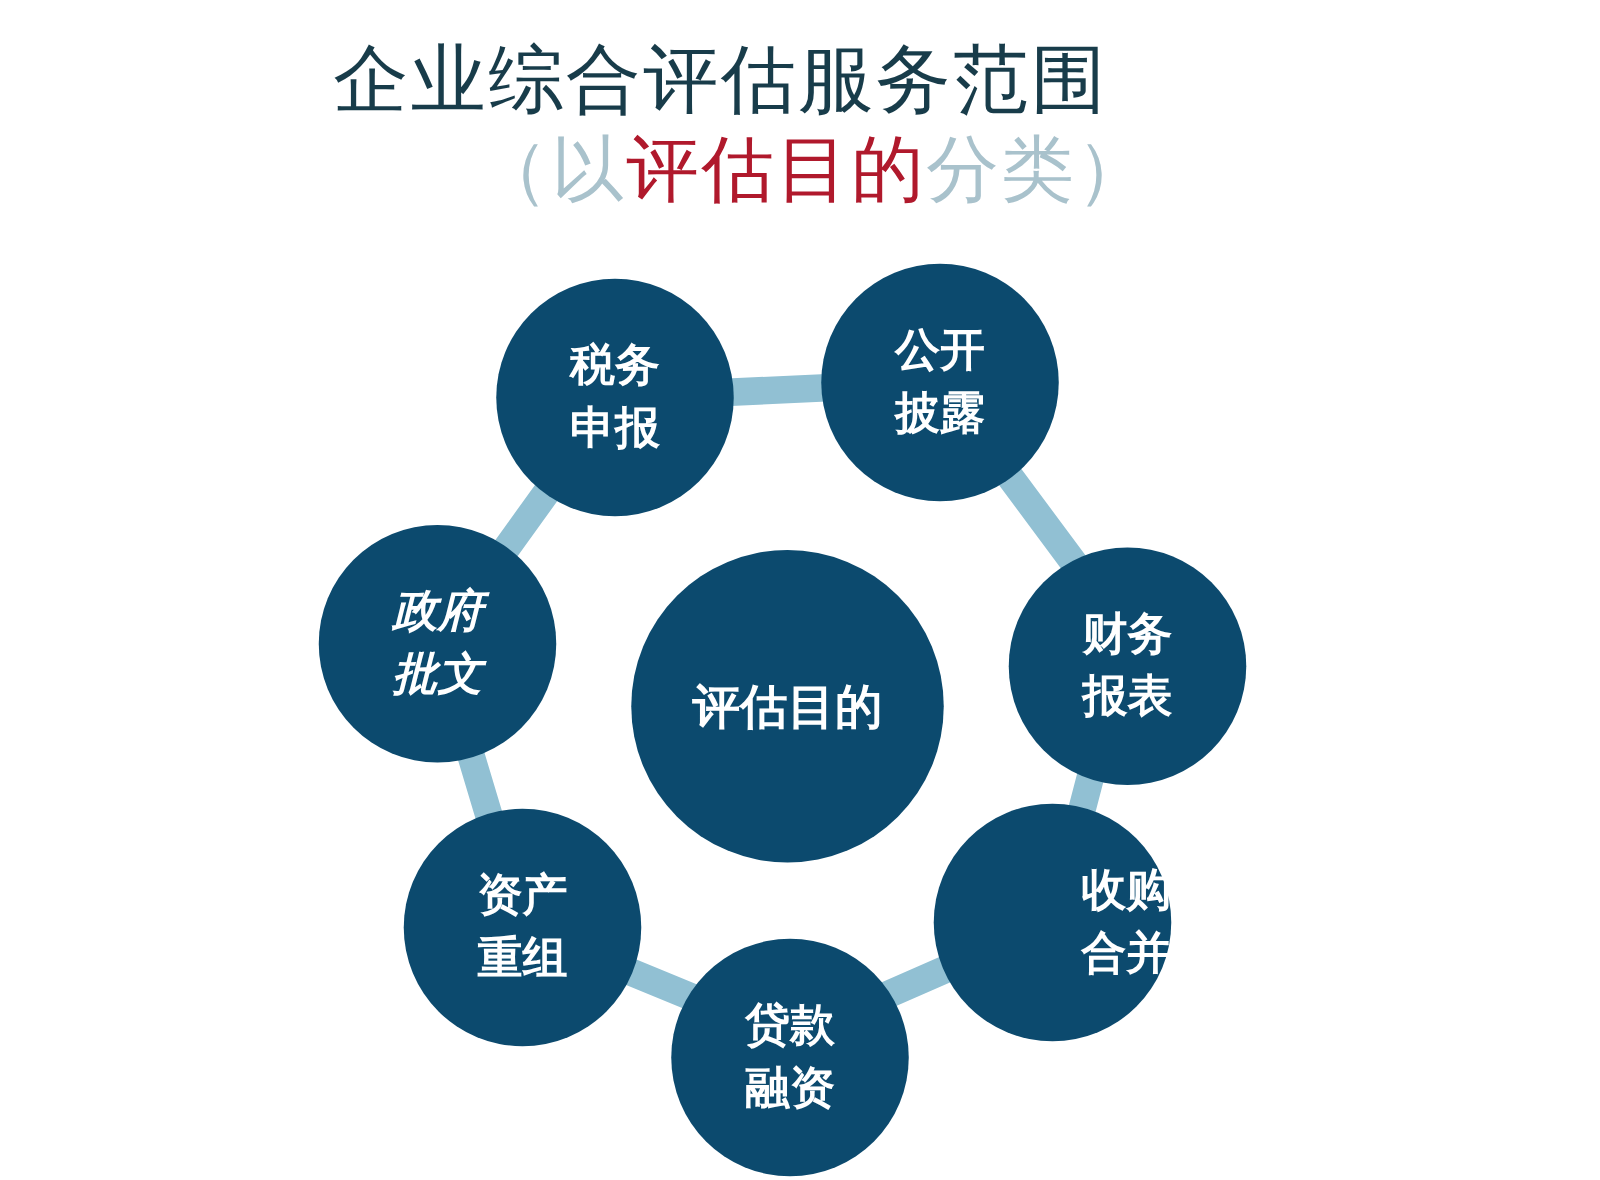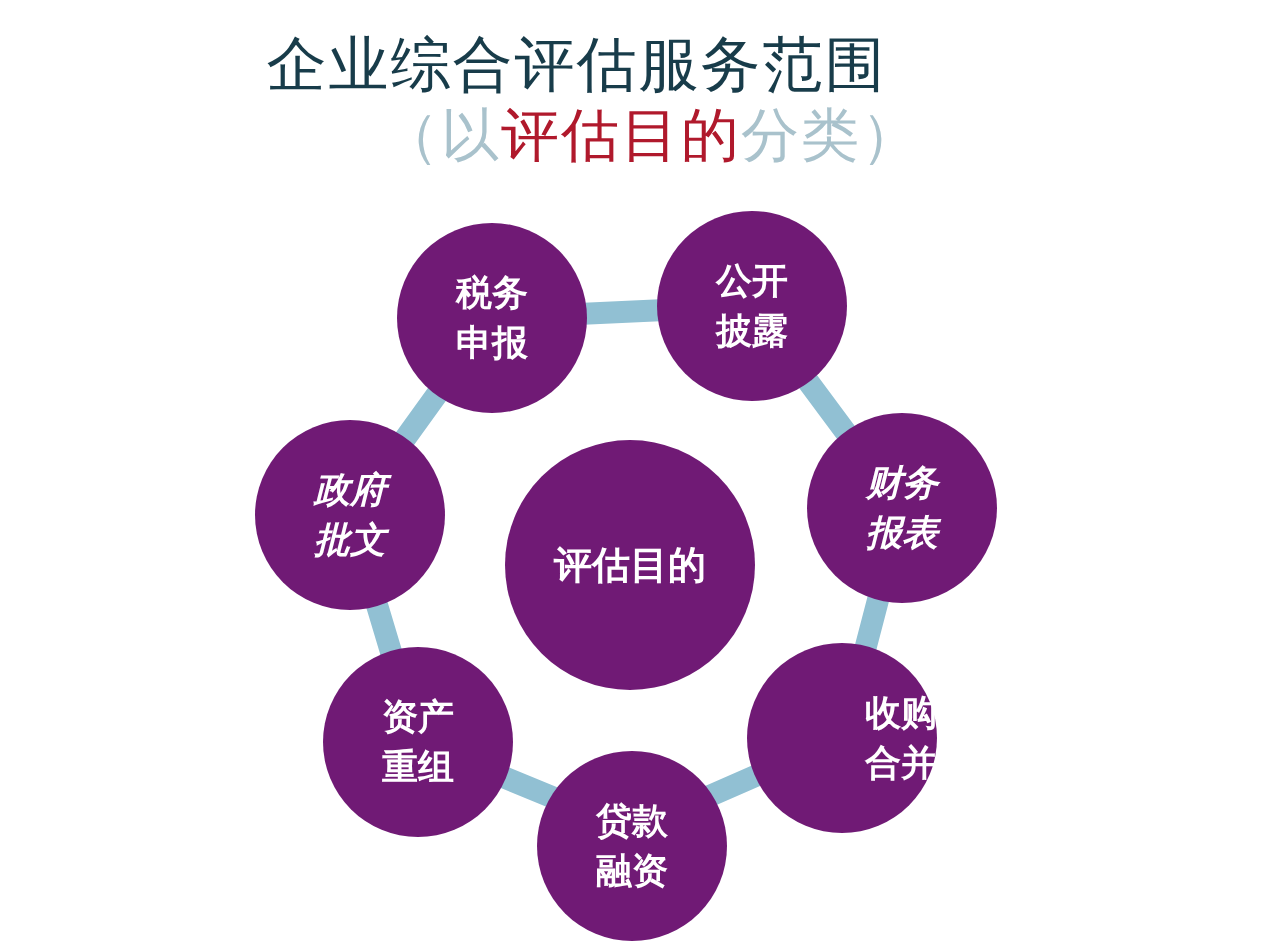--- a/index.html
+++ b/index.html
@@ -4,21 +4,21 @@
 <style>
   html, body { margin:0; padding:0; background:#ffffff; }
   body { width:1280px; height:944px; position:relative; overflow:hidden;
          font-family:"DejaVu Sans", "Liberation Sans", sans-serif; }
   .title { position:absolute; left:0; width:1153px; text-align:center;
            top:28px; font-size:60px; color:#183c4a; letter-spacing:2px; line-height:72px; }
   .subtitle { position:absolute; left:0; width:1280px; text-align:center;
               top:100px; font-size:58px; color:#a9c2cc; line-height:70px; letter-spacing:2px;margin-left:11px; }
   .subtitle .hl { color:#b0192c; }
   svg.ring { position:absolute; left:0; top:0; }
-  .node { position:absolute; border-radius:50%; background:#701a75;
+  .node { position:absolute; border-radius:50%; background:#0c4a6e;
           display:flex; align-items:center; justify-content:center;
           color:#ffffff; font-weight:bold; text-align:center; }
   .node span { display:block; }
   .sat { width:190px; height:190px; font-size:36px; line-height:50px; }
   .center { width:250px; height:250px; font-size:38px; }
 </style>
 </head>
 <body>
 
 <div class="title">企业综合评估服务范围</div>
@@ -37,21 +37,21 @@
       <span>税务</span>
       <span>申报</span>
     </div>
 </div>
 <div class="node sat" style="left:657px;top:211px;justify-content:center;">
   <div>
       <span>公开</span>
       <span>披露</span>
     </div>
 </div>
-<div class="node sat" style="left:807px;top:413px;font-style:italic;">
+<div class="node sat" style="left:807px;top:438px;">
   <div>
       <span>财务</span>
       <span>报表</span>
     </div>
 </div>
 <div class="node sat" style="left:747px;top:643px;justify-content:flex-end;">
   <div>
       <span>收购</span>
       <span>合并</span>
     </div>

